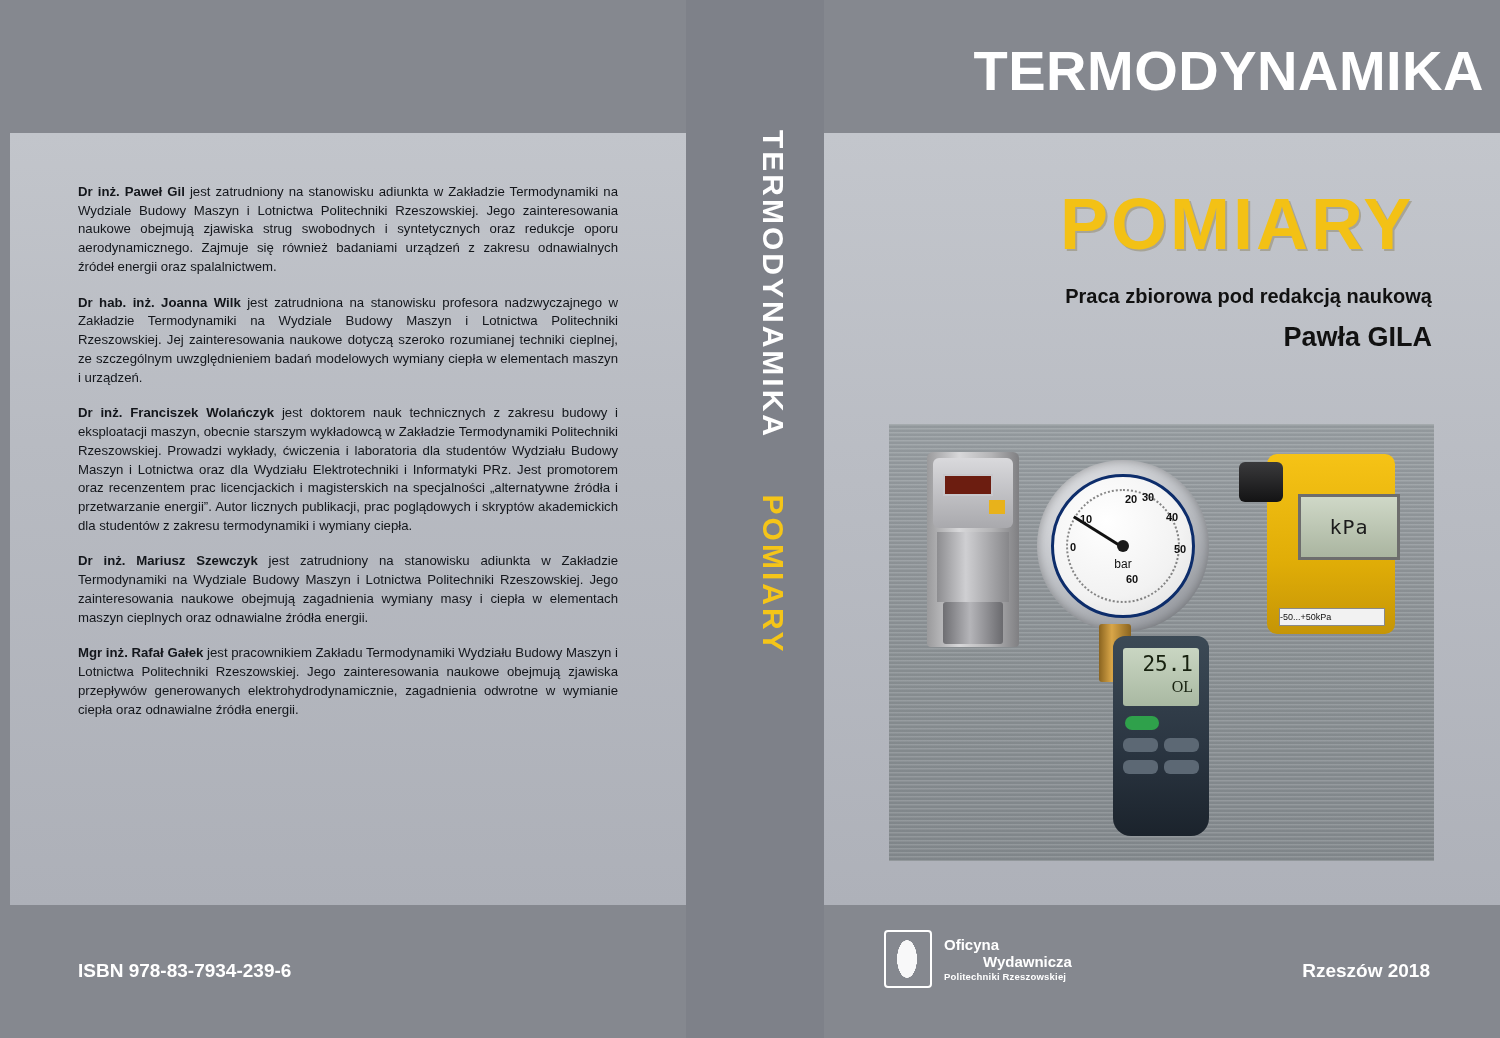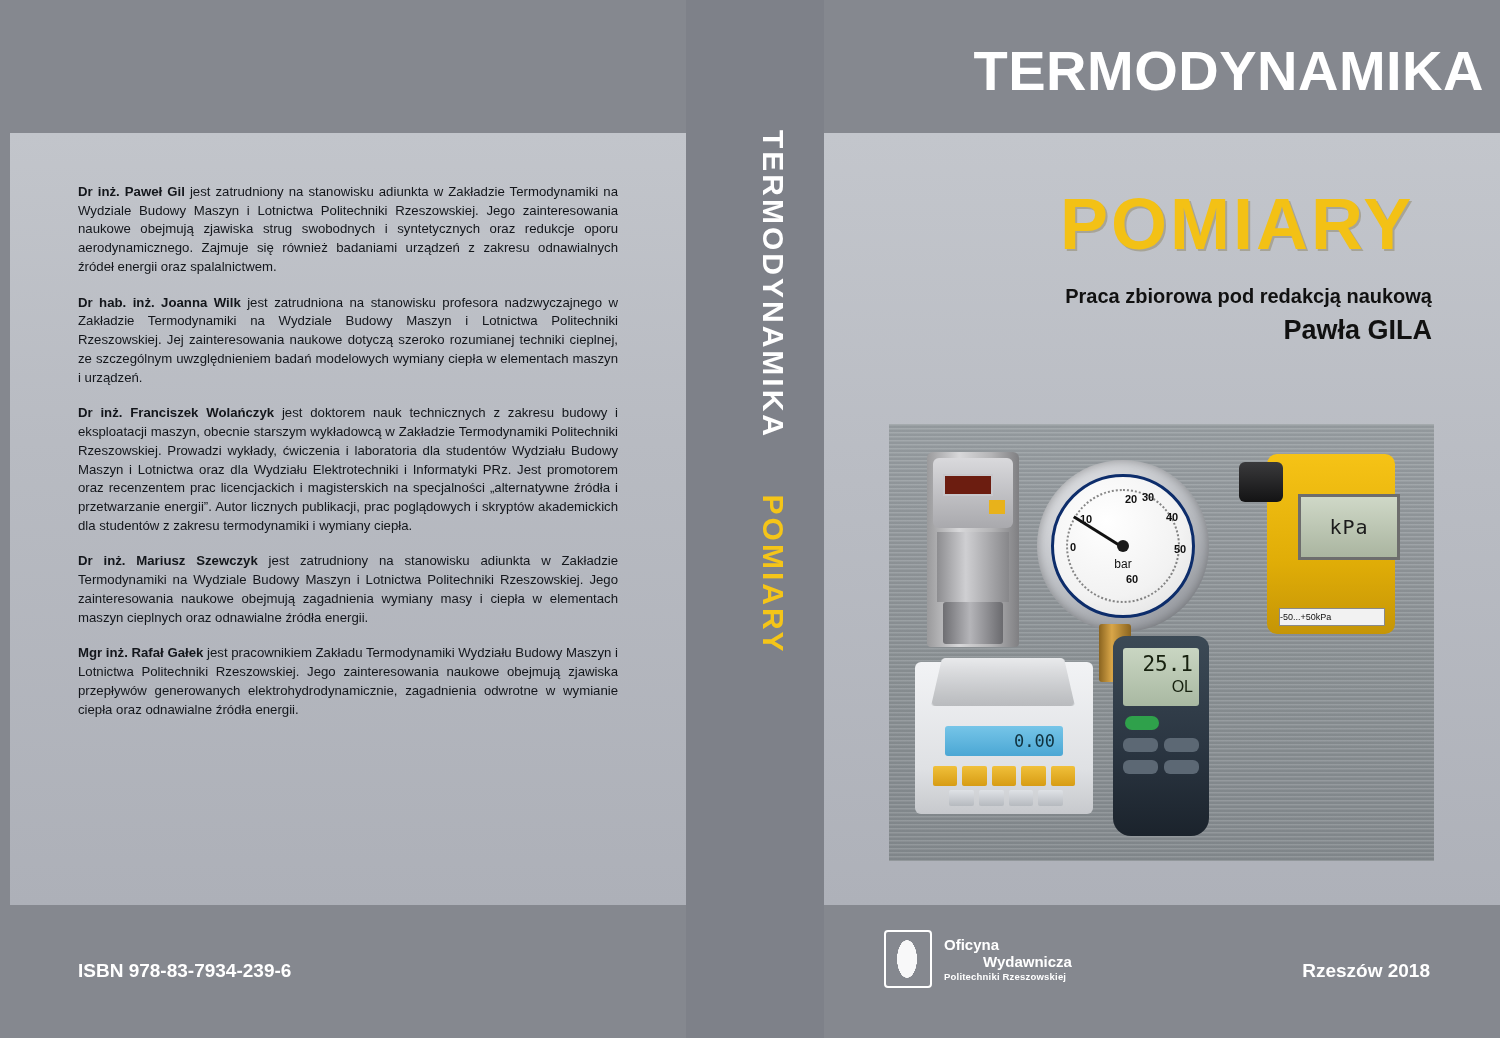--- a/index.html
+++ b/index.html
@@ -100,21 +100,21 @@
     right: 68px;
     top: 285px;
     color: #111111;
     font-size: 20px;
     font-weight: bold;
     text-align: right;
   }
   .front-sub2 {
     position: absolute;
     right: 68px;
-    top: 315px;
+    top: 322px;
     color: #111111;
     font-size: 27px;
     font-weight: bold;
     text-align: right;
   }
 
   
   .photo {
     position: absolute;
     left: 889px;
@@ -278,21 +278,21 @@
     position: absolute; left: 10px; top: 12px; width: 76px; height: 58px;
     background: linear-gradient(180deg,#c9d6c2,#a9b9a2);
     border-radius: 3px;
   }
   .dev-handheld .lcd .big {
     position: absolute; right: 6px; top: 4px;
     font-family: "DejaVu Sans Mono", monospace; font-size: 21px; color: #17210f;
   }
   .dev-handheld .lcd .small {
     position: absolute; right: 6px; top: 30px;
-    font-family: Liberation Sans, sans-serif; font-size: 16px; color: #17210f;
+    font-family: Liberation Serif, serif; font-size: 16px; color: #17210f;
   }
   .dev-handheld .bgrn {
     position: absolute; left: 12px; top: 80px; width: 34px; height: 14px;
     background: #2fa14b; border-radius: 7px;
   }
   .dev-handheld .brow {
     position: absolute; top: 102px; left: 10px; width: 76px; height: 14px;
     display: flex; gap: 6px;
   }
   .dev-handheld .brow i {
@@ -449,39 +449,20 @@
     <div class="dev dev-gauge-stem"></div>
 
     <div class="dev dev-yellow">
       <div class="blk"></div>
       <div class="win">
         <div class="win-txt">kPa</div>
       </div>
       <div class="plate">-50...+50kPa</div>
     </div>
 
-    <div class="dev dev-balance">
-      <div class="pan"></div>
-      <div class="disp">
-        <div class="disp-txt">0.00</div>
-      </div>
-      <div class="keys">
-          <i></i>
-          <i></i>
-          <i></i>
-          <i></i>
-          <i></i>
-        </div>
-      <div class="keys2">
-          <i></i>
-          <i></i>
-          <i></i>
-          <i></i>
-        </div>
-    </div>
 
     <div class="dev dev-handheld">
       <div class="lcd">
         <div class="big">25.1</div>
         <div class="small">OL</div>
       </div>
       <div class="bgrn"></div>
       <div class="brow">
           <i></i>
           <i></i>

